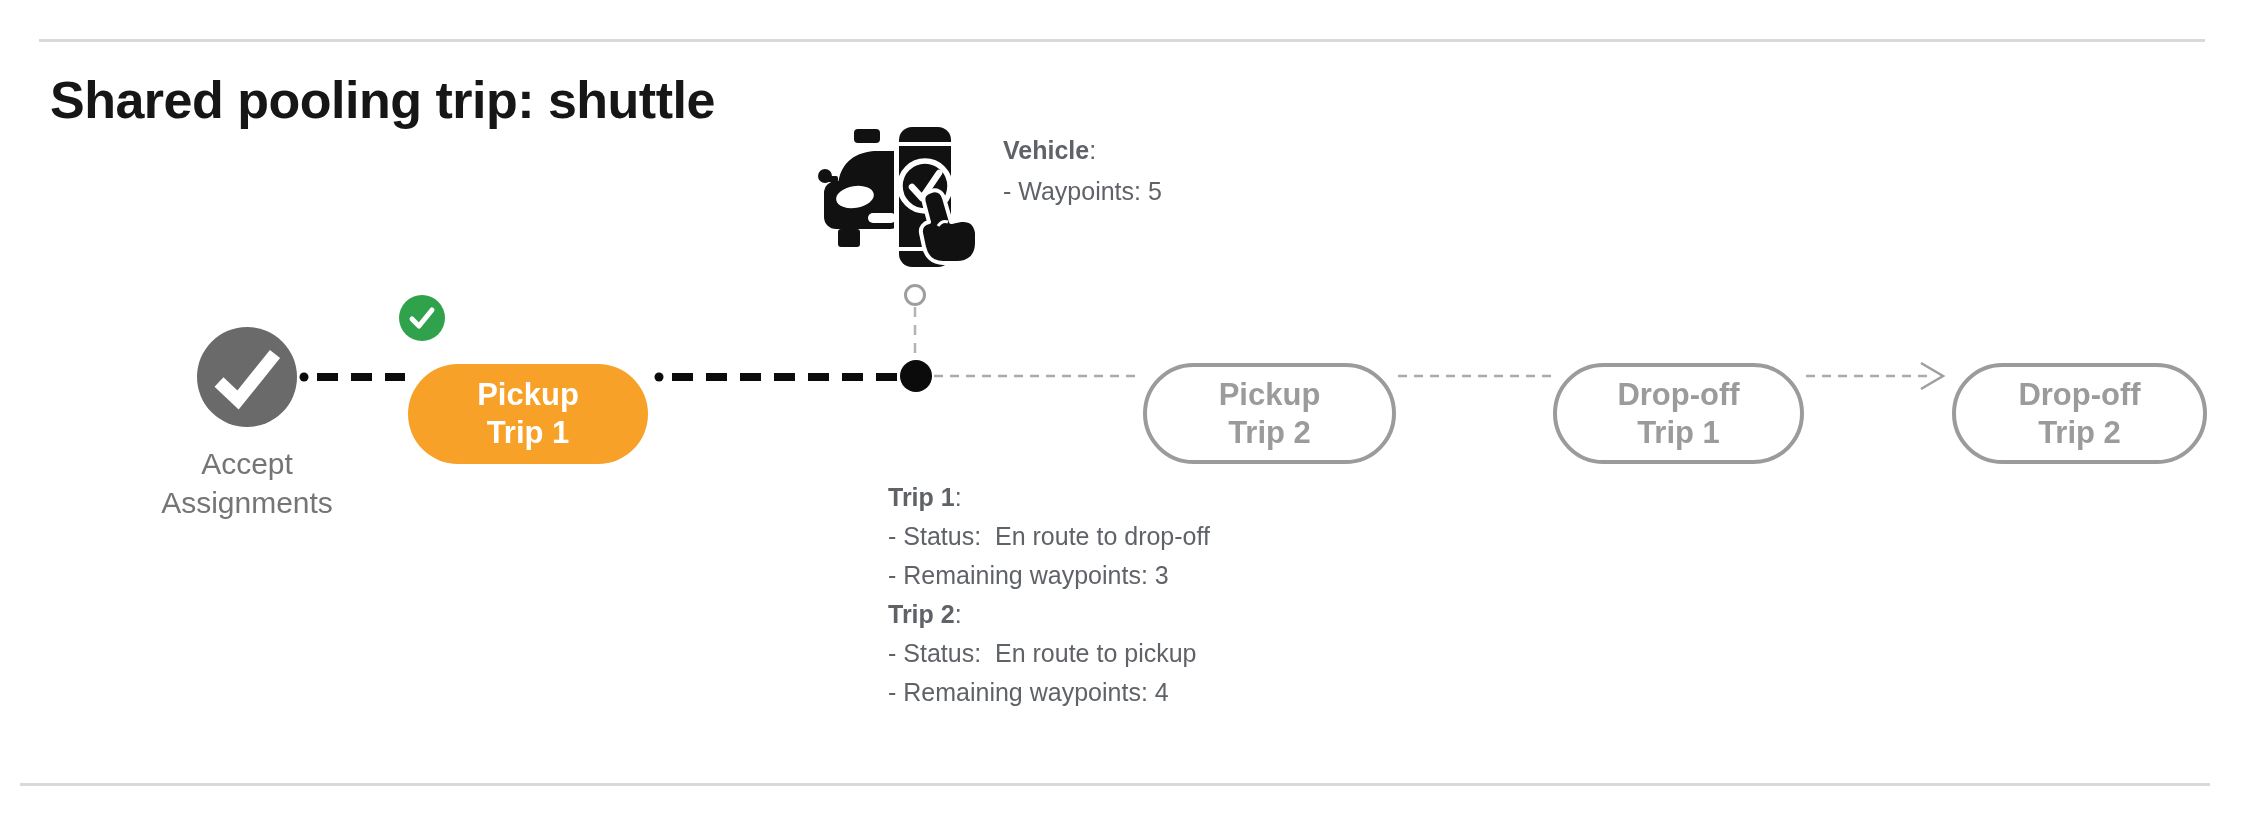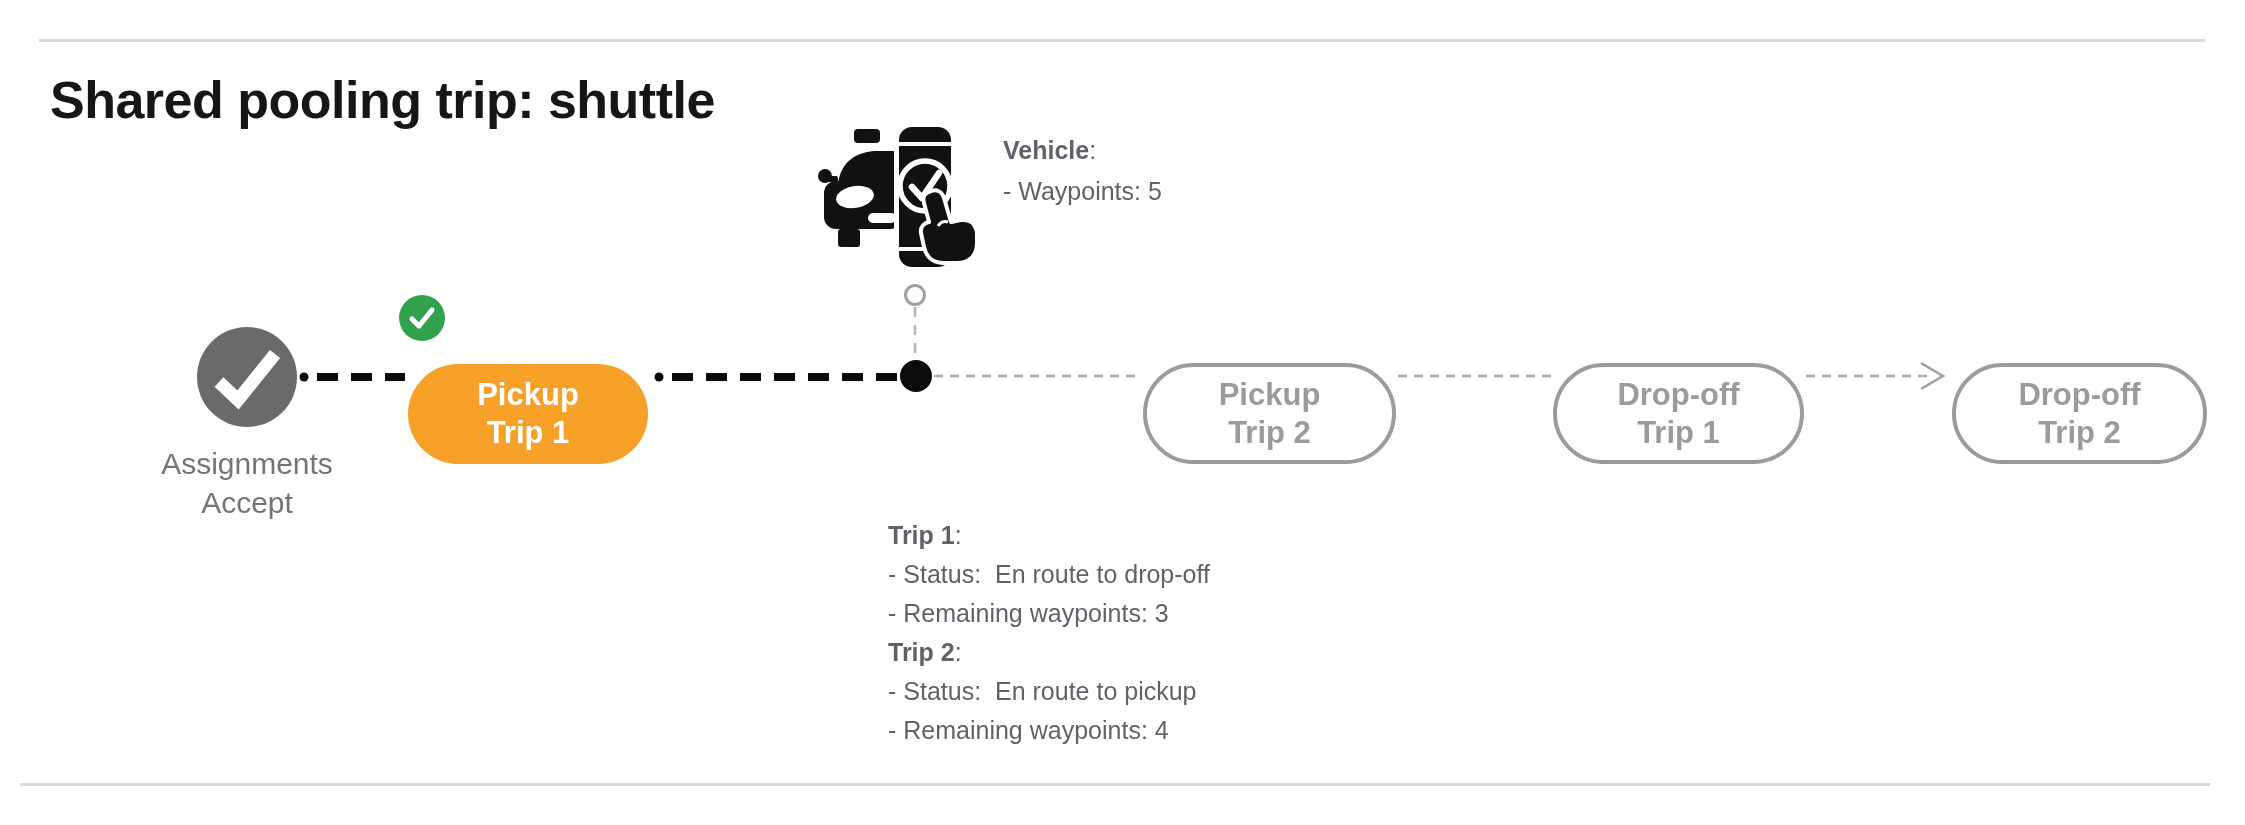--- a/index.html
+++ b/index.html
@@ -12,21 +12,21 @@
   .rule-bottom { left:20px; top:783px; width:2190px; }
   .title {
     position:absolute; left:50px; top:70px;
     font-size:52px; font-weight:700; color:var(--title-black,#161616);
     letter-spacing:-0.5px;
   }
   .connectors { position:absolute; left:0; top:0; width:2245px; height:825px; pointer-events:none; }
   .vehicle-icon { position:absolute; left:818px; top:123px; width:160px; height:150px; }
   .info-panel { position:absolute; color:var(--text-gray,#5F6368); font-size:25px; line-height:41px; }
   .vehicle-info { left:1003px; top:130px; }
-  .trip-status { left:888px; top:516px; line-height:39px; }
+  .trip-status { left:888px; top:478px; line-height:39px; }
   .info-heading .b { font-weight:700; }
   .info-line { white-space:pre-wrap; }
   .mt { }
   .node-accept {
     position:absolute; left:197px; top:327px; width:100px; height:100px;
     border-radius:50%; background:var(--node-gray,#6A6A6A);
   }
   .node-accept svg { position:absolute; left:0; top:0; width:100px; height:100px; }
   .node-accept-label {
     position:absolute; left:97px; top:444px; width:300px; text-align:center;
@@ -104,22 +104,22 @@
     <div class="info-heading"><span class="b">Vehicle</span><span>:</span></div>
     <div class="info-line">- Waypoints: 5</div>
   </div>
 
   <div class="node-accept">
     <svg viewBox="0 0 100 100" xmlns="http://www.w3.org/2000/svg">
       <path d="M22,55 L41,73 L78,27" fill="none" stroke="#fff" stroke-width="13"></path>
     </svg>
   </div>
   <div class="node-accept-label">
+    <div>Accept</div>
     <div>Assignments</div>
-    <div>Accept</div>
   </div>
 
   <div class="pill pill-active">
     <div>Pickup</div>
     <div>Trip 1</div>
   </div>
   <div class="badge">
     <svg viewBox="0 0 46 46" xmlns="http://www.w3.org/2000/svg">
       <path d="M13,24 L20,31 L33,15" fill="none" stroke="#fff" stroke-width="5" stroke-linecap="round" stroke-linejoin="round"></path>
     </svg>

